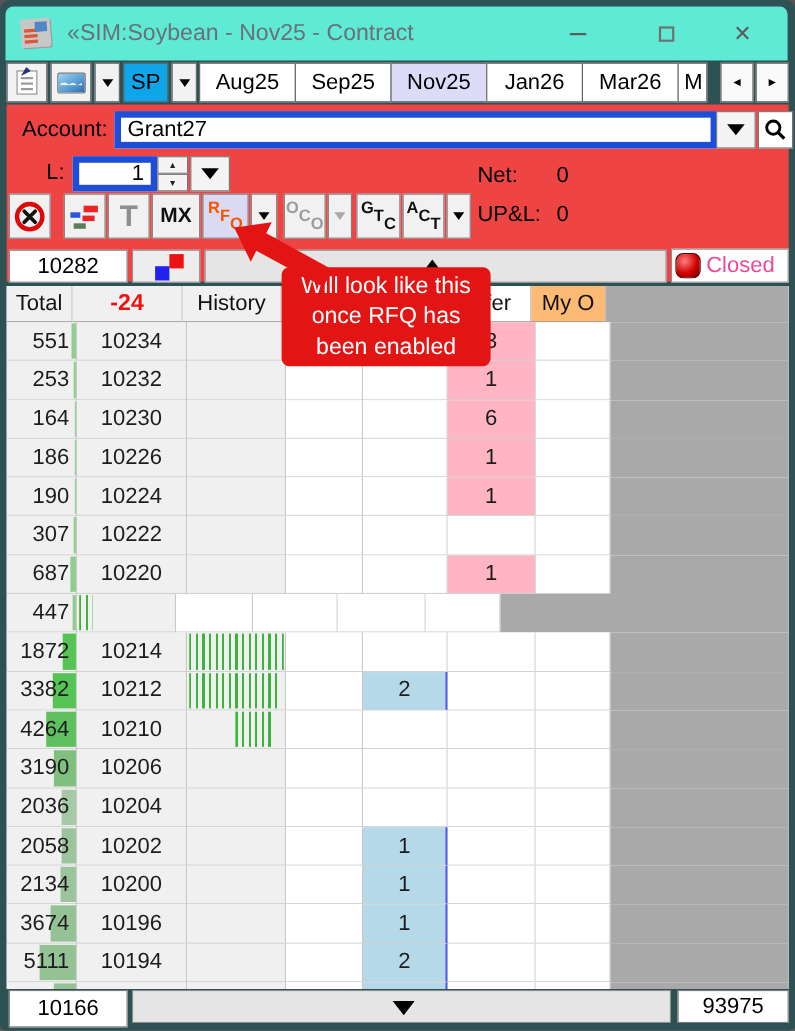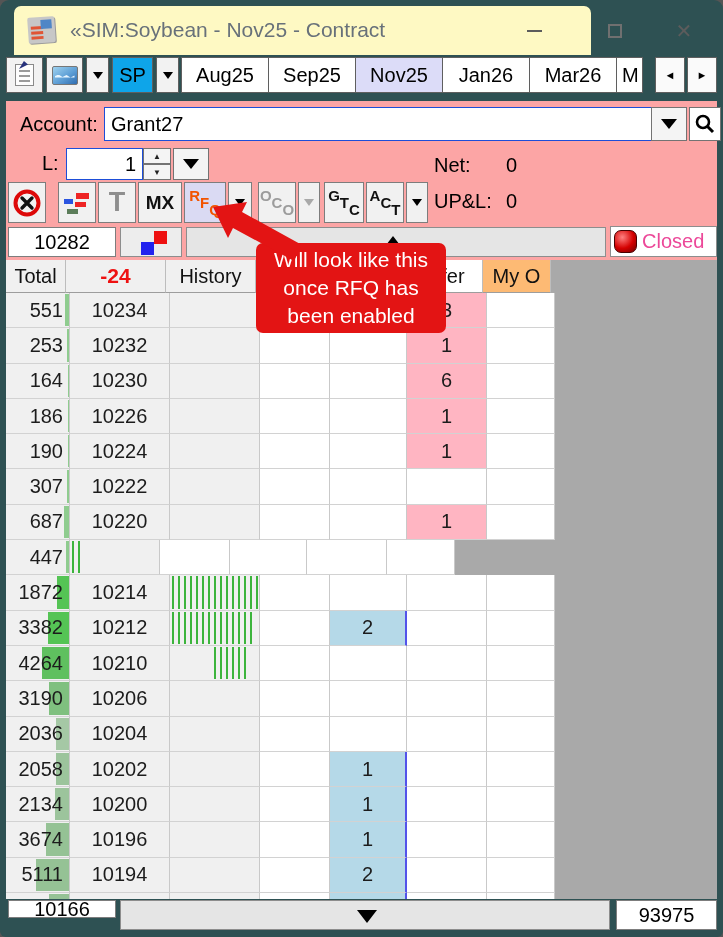--- a/index.html
+++ b/index.html
@@ -1,19 +1,19 @@
 <!DOCTYPE html>
 <html><head>
 <meta charset="utf-8">
 <style>
   *{box-sizing:border-box;margin:0;padding:0}
   html,body{width:723px;height:937px;font-family:"Liberation Sans","DejaVu Sans",sans-serif;background:#555}
   #frame{position:relative;width:723px;height:937px;background:#2e5153;border-radius:9px 9px 6px 6px;overflow:hidden}
   
-  .titlebar{position:absolute;left:14px;top:6px;width:577px;height:49px;background:#fef9c3;border-radius:7px 7px 0 0}
+  .titlebar{position:absolute;left:5px;top:6px;width:711px;height:49px;background:#5eead4;border-radius:7px 7px 0 0}
   .appicon{position:absolute;left:14px;top:11px;width:27px;height:26px;background:#c7c7c7;border-radius:2px;transform:rotate(-4deg);box-shadow:1px 1px 0 #9a9a9a}
   .appicon .r1,.appicon .r2,.appicon .r3{position:absolute;left:3px;width:12px;height:3px;background:#e05535}
   .appicon .r1{top:9px}.appicon .r2{top:14px}.appicon .r3{top:19px}
   .appicon .b1{position:absolute;right:3px;top:3px;width:11px;height:9px;background:#4f86c6}
   .wtitle{position:absolute;left:56px;top:12px;font-size:21px;color:#68717a}
   .winbtn{position:absolute;top:0;width:46px;height:49px;display:flex;align-items:center;justify-content:center;color:#5c5c5c}
   .btn-min{left:497px}.btn-max{left:578px}.btn-close{left:647px}
   .glyph-min{width:15px;height:2px;background:#5c5c5c}
   .glyph-max{width:14px;height:14px;border:2px solid #707070}
   .glyph-close{font-size:20px;color:#5c5c5c;line-height:1}
@@ -29,23 +29,23 @@
   .tab.trunc{width:27px;overflow:hidden;justify-content:flex-start;padding-left:5px}
   .spacer{flex:1}
   .scrollbtn{width:30px;background:#fafafa;border:1px solid #5f5f5f;display:flex;align-items:center;justify-content:center;font-size:11px;color:#000;margin-left:2px}
   .propicon{position:relative;width:19px;height:22px;background:#fdfdfd;border:1px solid #8a8a8a}
   .propicon i{position:absolute;left:3px;height:2px;background:#9a9a9a;width:11px}
   .propicon .l1{top:5px}.propicon .l2{top:10px}.propicon .l3{top:15px}
   .propicon .hand{position:absolute;right:-4px;top:-4px;width:9px;height:8px;background:#27327c;clip-path:polygon(0 100%,100% 45%,55% 0)}
   .charticon{width:26px;height:19px;border-radius:2px;background:linear-gradient(145deg,#9fd2ef 0%,#5e9fd6 55%,#2f6cb0 100%);position:relative;border:1px solid #777}
   .charticon i{position:absolute;left:2px;top:8px;width:20px;height:3px;background:#e8f6ff;clip-path:polygon(0 60%,20% 0,40% 80%,60% 20%,80% 100%,100% 30%,100% 100%,0 100%)}
   
-  .panel{position:absolute;left:6px;top:101px;width:711px;height:161px;background:#fca5a5}
+  .panel{position:absolute;left:6px;top:95px;width:711px;height:161px;background:#ef4444}
   .lbl{position:absolute;font-size:20px;color:#000}
-  .fld{position:absolute;background:#fff;border:1px solid #1d4ed8;font-size:20px;color:#000;font-family:inherit;padding:0 6px}
+  .fld{position:absolute;background:#fff;border:6px solid #1d4ed8;font-size:20px;color:#000;font-family:inherit;padding:0 6px}
   .sqbtn{position:absolute;background:#f4f4f4;border:1px solid #737373;display:flex;align-items:center;justify-content:center}
   .tri-dn{width:0;height:0;border-left:8px solid transparent;border-right:8px solid transparent;border-top:10px solid #000}
   .tri-dn.sm{border-left-width:5px;border-right-width:5px;border-top-width:7px}
   .tri-dn.dis{border-top-color:#a9a9a9}
   .spin{position:absolute;left:137px;top:47px;width:28px;height:32px;display:flex;flex-direction:column}
   .spin b{flex:1;background:#f4f4f4;border:1px solid #737373;display:flex;align-items:center;justify-content:center;font-size:8px;color:#222;font-weight:400}
   
   .toolbtn{position:absolute;top:81px;height:41px;background:#f1f1f1;border:1px solid #7d7d7d;display:flex;align-items:center;justify-content:center}
   .cancelicon{width:30px;height:30px}
   .dashicon{position:relative;width:26px;height:24px}
@@ -503,21 +503,21 @@
           <div class="cell c-hist"></div>
           <div class="cell c-a"></div>
           <div class="cell c-bid bidon"></div>
           <div class="cell c-offer"></div>
           <div class="cell c-myo"></div>
           <div class="cell c-fill"></div>
         </div>
       </div>
   </div>
 
-  <div class="ibox" style="left:8px;top:900px;width:108px;height:18px">10166</div>
+  <div class="ibox" style="left:8px;top:900px;width:108px;height:34px">10166</div>
   <div class="istrip" style="left:120px;top:900px;width:490px;height:30px">
     <span class="tri-dn" style="position:absolute;left:236px;top:9px;border-left-width:10px;border-right-width:10px;border-top-width:13px"></span>
   </div>
   <div class="ibox" style="left:616px;top:900px;width:101px;height:30px">93975</div>
 
   <div class="note">
     <div>Will look like this</div>
     <div>once RFQ has</div>
     <div>been enabled</div>
   </div>

